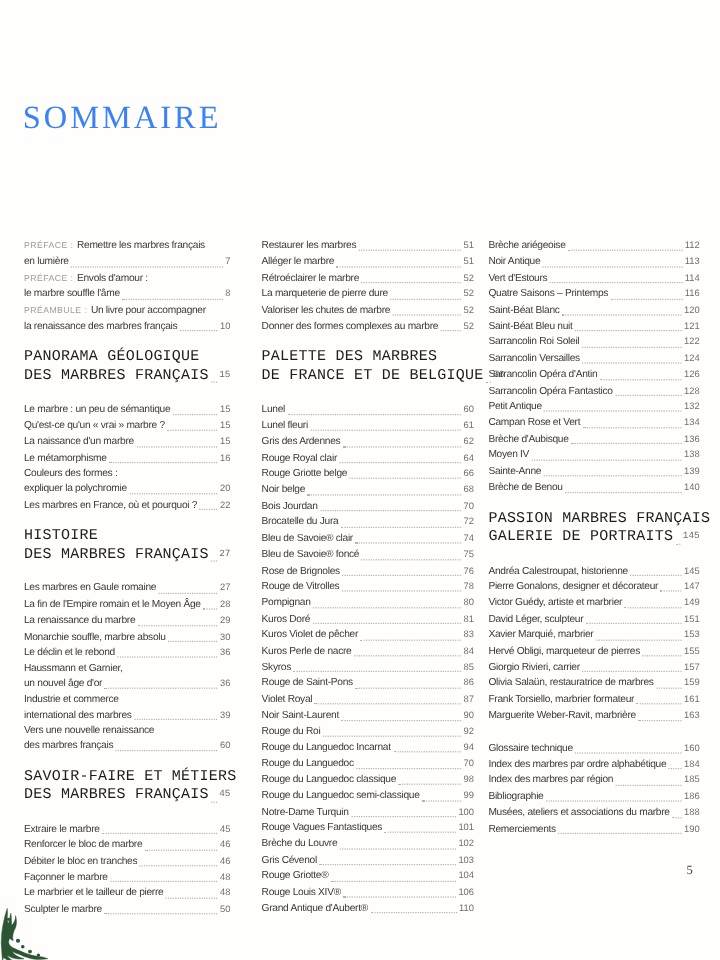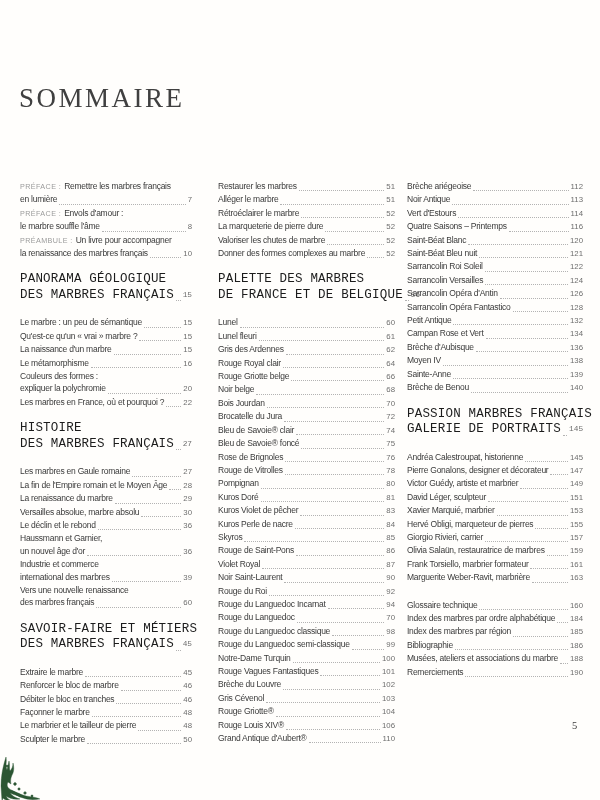--- a/index.html
+++ b/index.html
@@ -4,24 +4,24 @@
 <style>
   html,body{margin:0;padding:0;background:#ffffff;}
   .page{
     position:relative;width:600px;height:800px;margin:0 auto;
     background:#fffefc;overflow:hidden;
     font-family:"Liberation Sans",sans-serif;
   }
   .title{
     position:absolute;left:19px;top:85px;
     font-family:"Liberation Serif","DejaVu Serif",serif;
-    font-size:27px;font-weight:400;letter-spacing:2.5px;color:#404040;
+    font-size:27px;font-weight:400;letter-spacing:2.5px;color:#3b82f6;
     line-height:1;
   }
-  .column{position:absolute;top:180px;}
+  .column{position:absolute;top:198px;}
   #col1{left:20px;width:172px;}
   #col2{left:218px;width:177px;}
   #col3{left:407px;width:176px;}
 
   .entries{margin:0;}
   .entries.gap{margin-top:14px;}
   .entry{margin:0;}
   .e-row{
     display:flex;align-items:baseline;
     font-size:8.5px;line-height:12.4px;letter-spacing:-0.25px;
@@ -184,21 +184,21 @@
         </div>
         <div class="entry">
           <div class="e-row">
             <span class="e-text">La renaissance du marbre</span>
             <span class="leader"></span>
             <span class="pagenum">29</span>
           </div>
         </div>
         <div class="entry">
           <div class="e-row">
-            <span class="e-text">Versailles absolue, marbre absolu</span>
+            <span class="e-text">Monarchie souffle, marbre absolu</span>
             <span class="leader"></span>
             <span class="pagenum">30</span>
           </div>
         </div>
         <div class="entry">
           <div class="e-row">
             <span class="e-text">Le déclin et le rebond</span>
             <span class="leader"></span>
             <span class="pagenum">36</span>
           </div>

